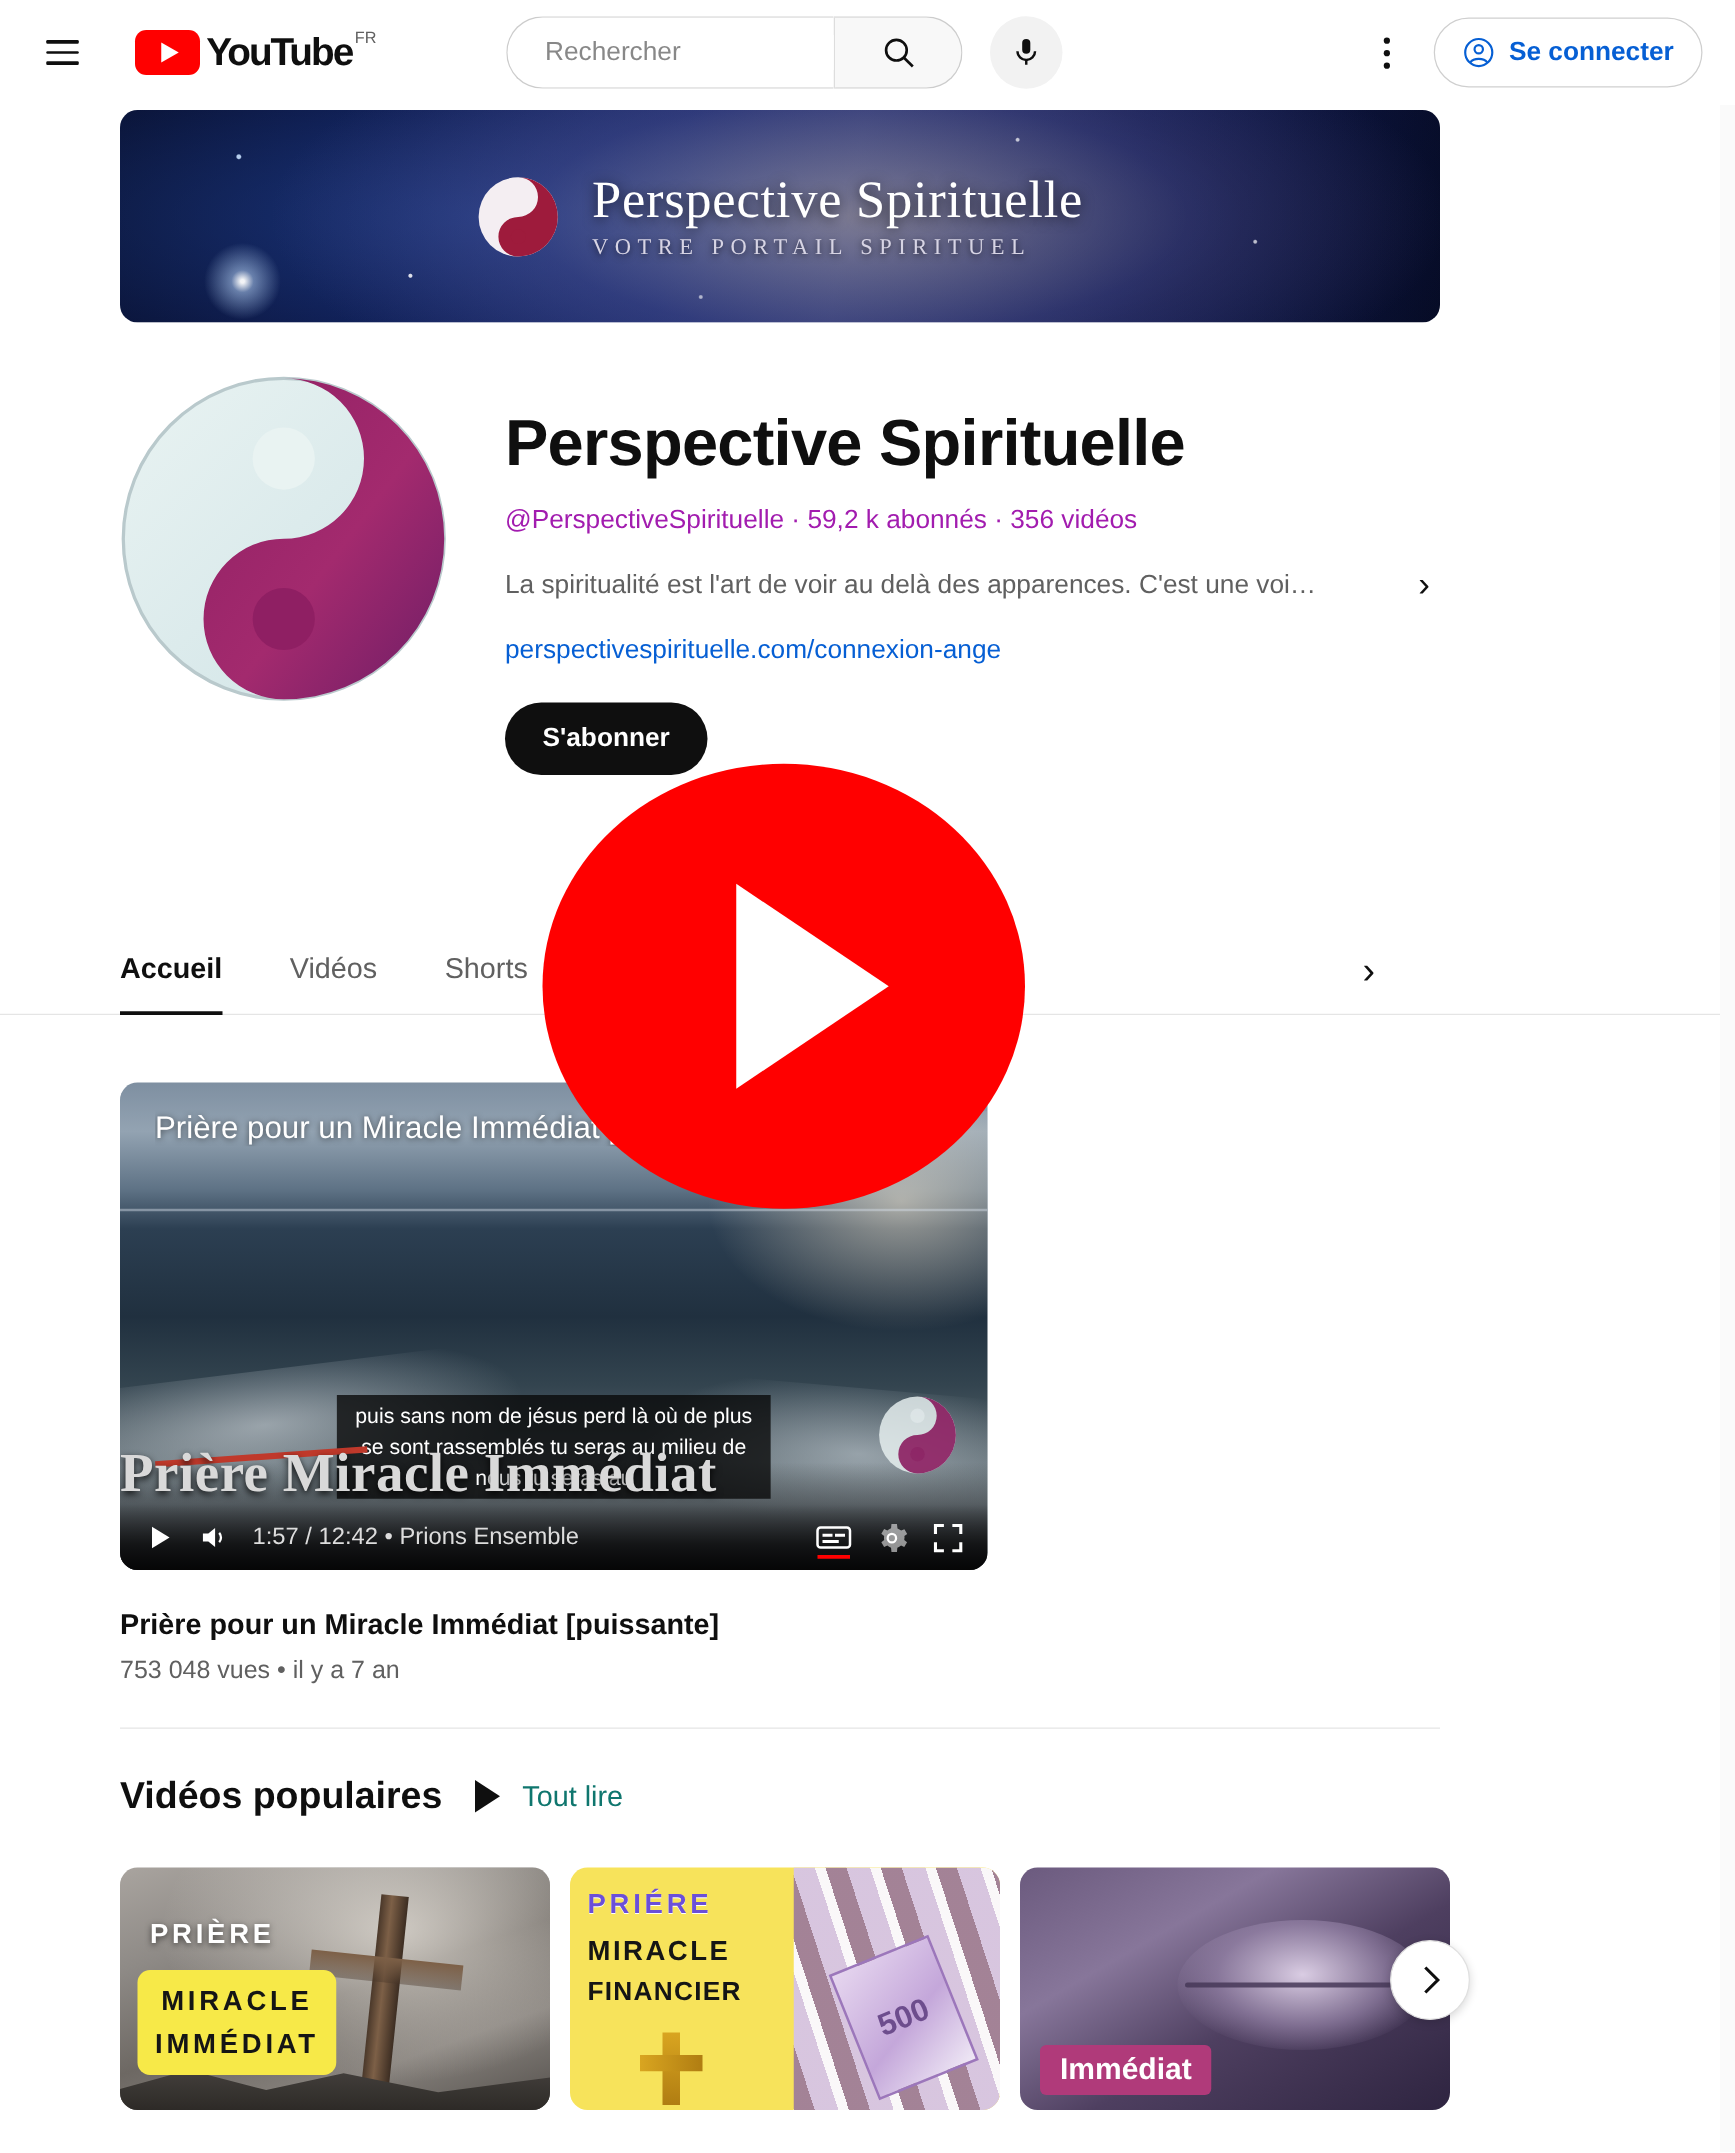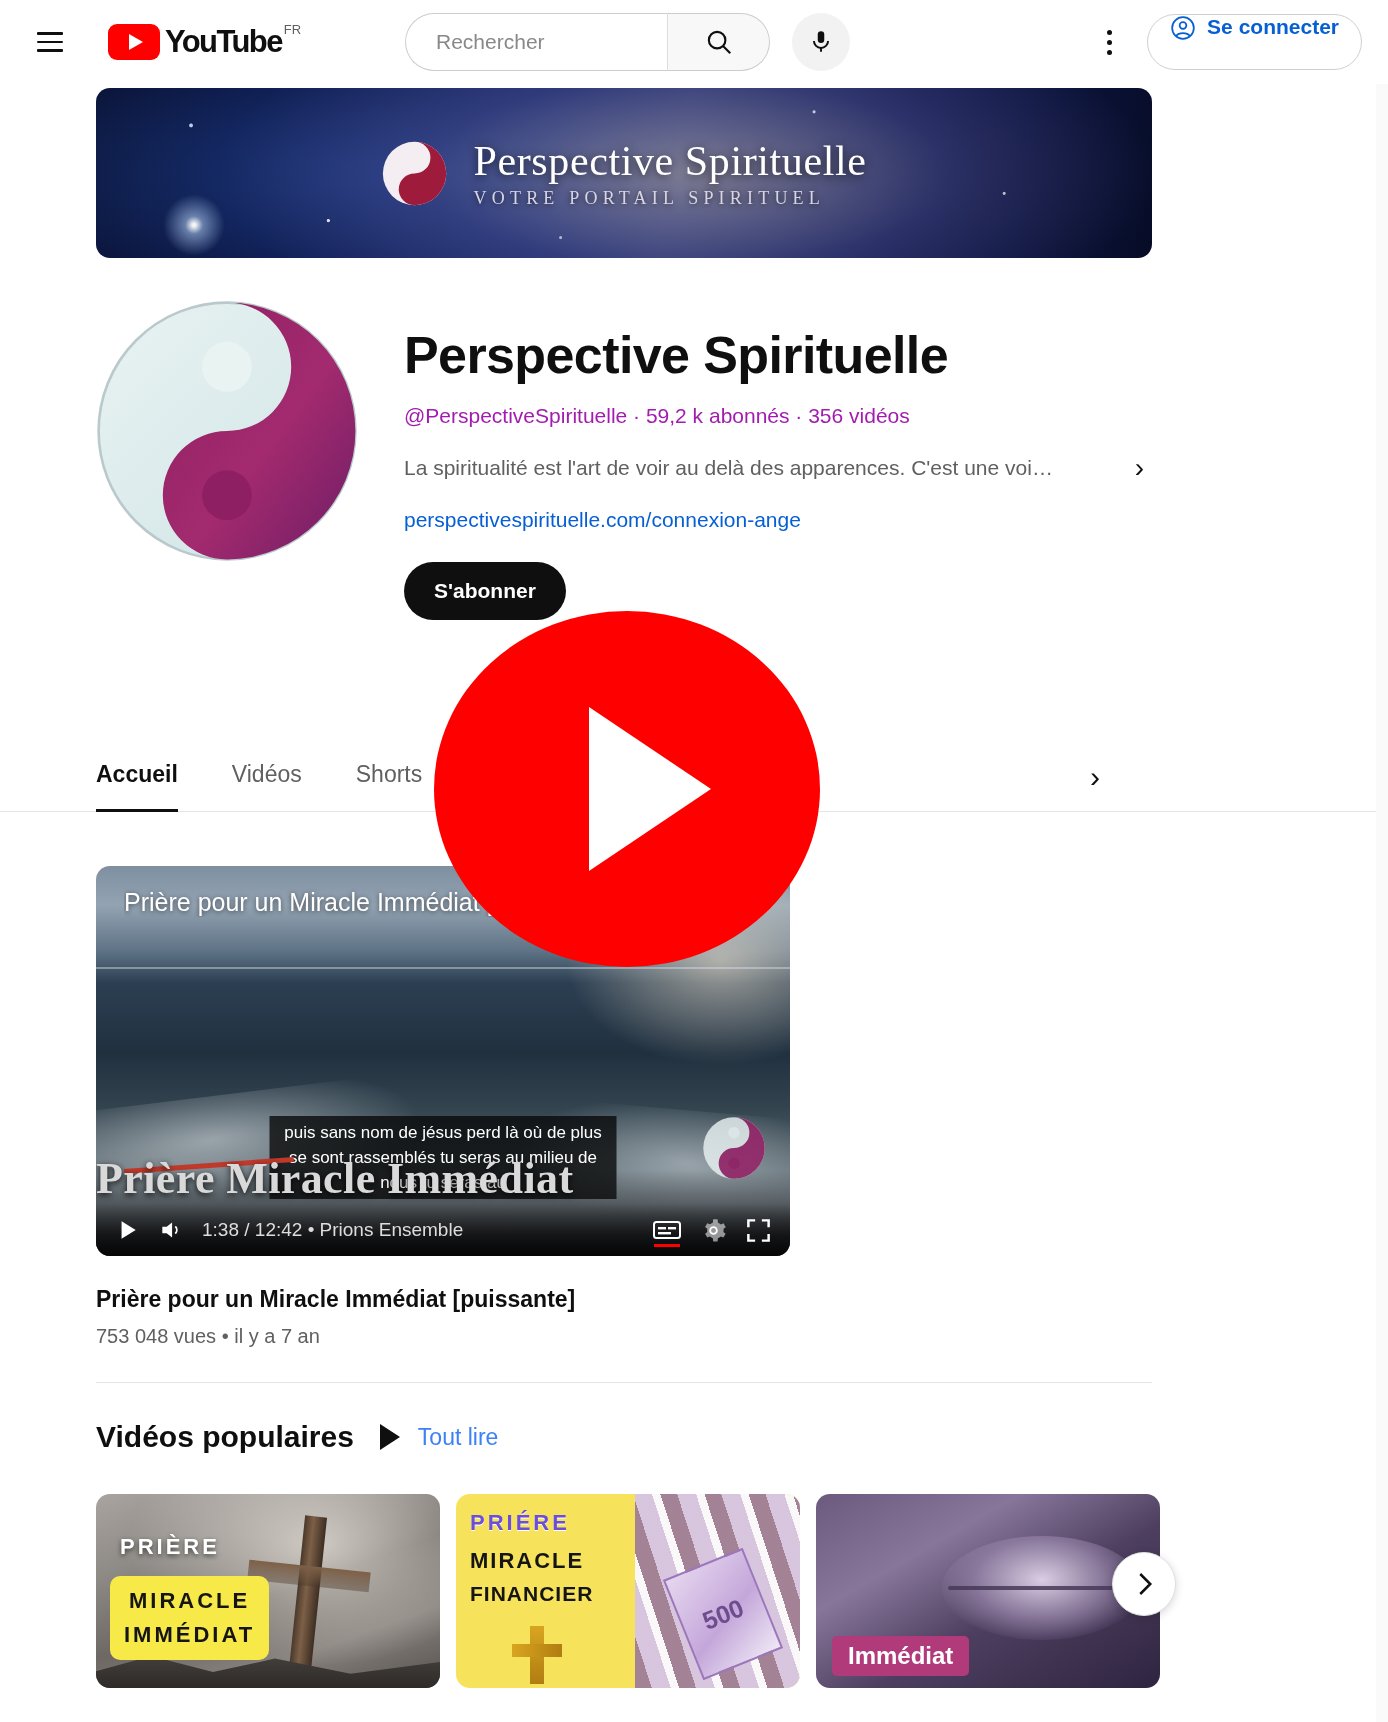--- a/index.html
+++ b/index.html
@@ -51,21 +51,21 @@
     width:58px; height:58px; border-radius:50%; background:#f2f2f2;
     display:flex; align-items:center; justify-content:center;
     margin-left:22px; cursor:pointer;
   }
   .mh-right { position:absolute; right:26px; top:13px; display:flex; align-items:center; }
   .kebab { width:48px; height:58px; display:flex; flex-direction:column;
     align-items:center; justify-content:center; gap:5px; cursor:pointer; margin-right:14px; }
   .kebab i { display:block; width:5px; height:5px; border-radius:50%; background:#0f0f0f; }
   .signin-btn {
     height:56px; border:1px solid #cfcfcf; border-radius:30px;
-    display:flex; align-items:flex-start; gap:11px; padding:0 22px;
+    display:flex; align-items:center; gap:11px; padding:0 22px;
     color:#065fd4; font-size:21px; font-weight:bold; cursor:pointer; background:#fff;
   }
 
   
   .page { position:absolute; top:84px; left:0; width:1388px; }
 
   .banner {
     position:absolute; left:96px; top:4px; width:1056px; height:170px;
     border-radius:14px; overflow:hidden;
     background:
@@ -195,21 +195,21 @@
   .feat-meta { margin-top:12px; font-size:20px; color:#606060; }
 
   .divider { position:absolute; left:96px; top:1298px; width:1056px; height:1px; background:#e5e5e5; }
 
   
   .pop-head { position:absolute; left:96px; top:1336px; display:flex; align-items:center; gap:26px; }
   .pop-title { font-size:30px; font-weight:bold; color:#0f0f0f; }
   .playall { display:flex; align-items:center; gap:18px; cursor:pointer; }
   .playall .tri { width:0; height:0; border-left:20px solid #0f0f0f;
     border-top:13px solid transparent; border-bottom:13px solid transparent; }
-  .playall .lbl { font-size:23px; color:#3b82f6;text-align:center; }
+  .playall .lbl { font-size:23px; color:#0f766e;text-align:center; }
 
   .thumbs { position:absolute; left:96px; top:1410px; display:flex; gap:16px; }
   .card { width:344px; }
   .thumb { width:344px; height:194px; border-radius:14px; overflow:hidden; position:relative; }
 
   
   .t1 { background:linear-gradient(160deg,#a9a49f 0%,#8e8a86 26%,#6d6863 52%,#86817c 74%,#55514d 100%); }
   .t1 .sky { position:absolute; inset:0;
     background:radial-gradient(ellipse at 64% 26%, rgba(235,230,222,.75) 0%, rgba(130,126,120,0) 60%); }
   .t1 .cross-v { position:absolute; left:200px; top:22px; width:22px; height:174px;
@@ -420,21 +420,21 @@
             <svg width="26" height="26" viewBox="0 0 24 24">
                 <path d="M7 4l13 8-13 8z" fill="#fff"></path>
               </svg>
           </div>
           <div class="ic">
             <svg width="26" height="26" viewBox="0 0 24 24">
               <path d="M4 9v6h4l5 4V5L8 9z" fill="#fff"></path>
               <path d="M16 8.6a5 5 0 0 1 0 6.8" fill="none" stroke="#fff" stroke-width="1.7"></path>
             </svg>
           </div>
-          <div class="ctrl-time">1:38 / 12:42 • Prions Ensemble</div>
+          <div class="ctrl-time">1:57 / 12:42 • Prions Ensemble</div>
           <div class="ctrl-spacer"></div>
           <div class="ic cc-ic">
             <svg width="30" height="24" viewBox="0 0 30 24">
               <rect x="2" y="4" width="26" height="16" rx="2.5" fill="none" stroke="#fff" stroke-width="2"></rect>
               <rect x="6" y="9" width="8" height="2.4" fill="#fff"></rect>
               <rect x="16" y="9" width="8" height="2.4" fill="#fff"></rect>
               <rect x="6" y="14" width="13" height="2.4" fill="#fff"></rect>
             </svg>
           </div>
           <div class="ic">

